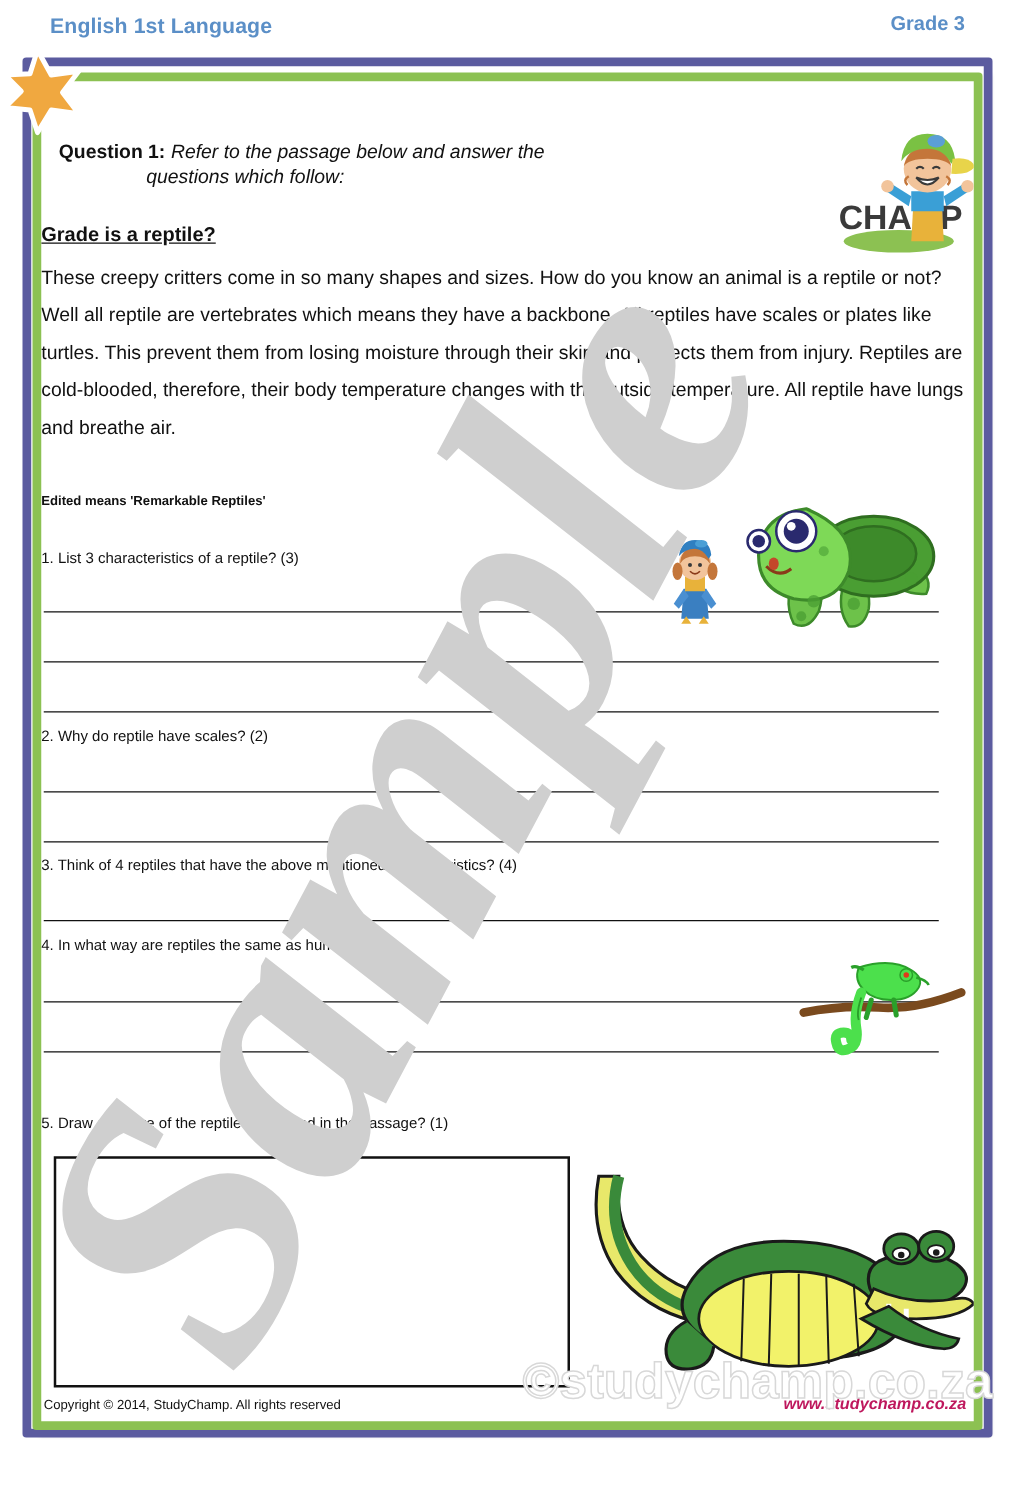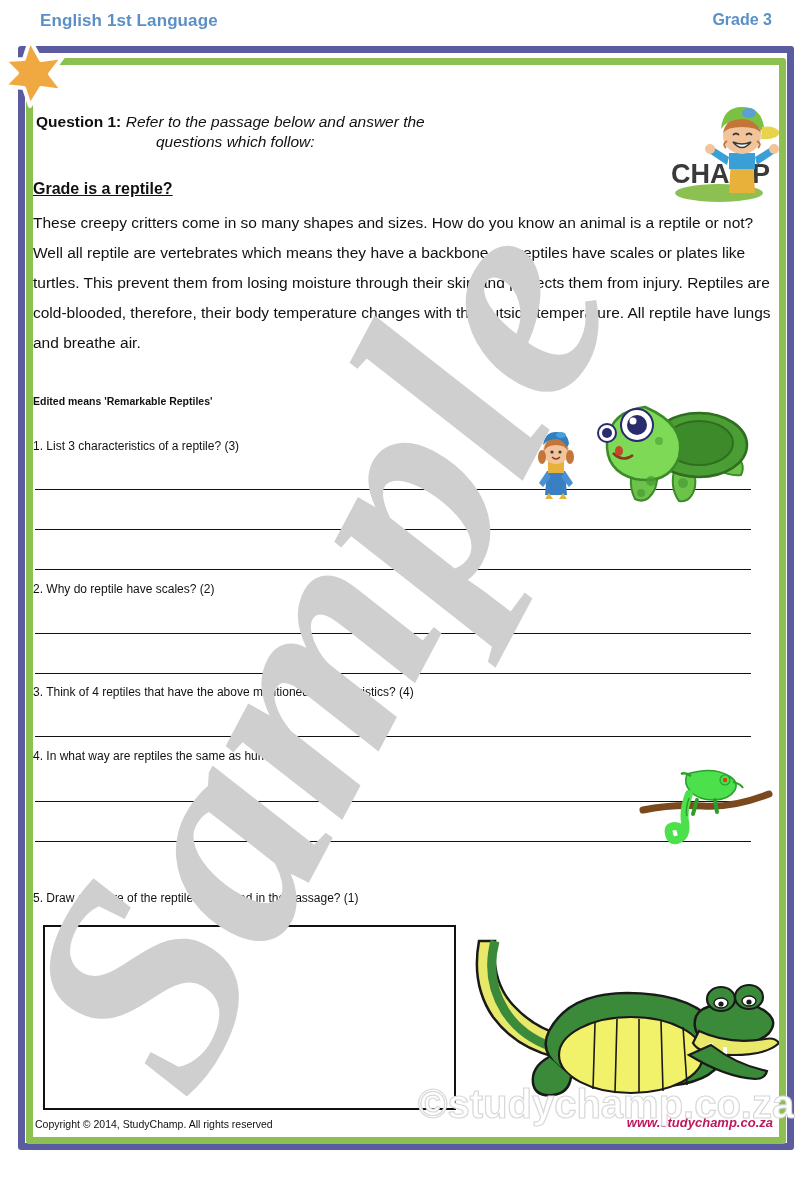--- a/index.html
+++ b/index.html
@@ -76,36 +76,36 @@
   .sheet {
     position: absolute;
     left: 33px; top: 65px;
     width: 746px; height: 1072px;
     overflow: hidden;
   }
 
   
   .q1-head {
     position: absolute;
-    left: 3px; top: 48px;
+    left: 14px; top: 48px;
     width: 600px;
   }
   .q1-label {
     font-size: 15.5px;
     font-weight: bold;
     color: #111;
   }
   .q1-instruction {
     font-size: 15.5px;
     font-style: italic;
     color: #111;
   }
   .q1-instruction-2 {
     display: block;
-    margin-left: 120px;
+    margin-left: 70px;
     margin-top: 2px;
     font-size: 15.5px;
     font-style: italic;
     color: #111;
   }
 
   .passage-title {
     position: absolute;
     left: 0px; top: 115px;
     font-size: 16px;

